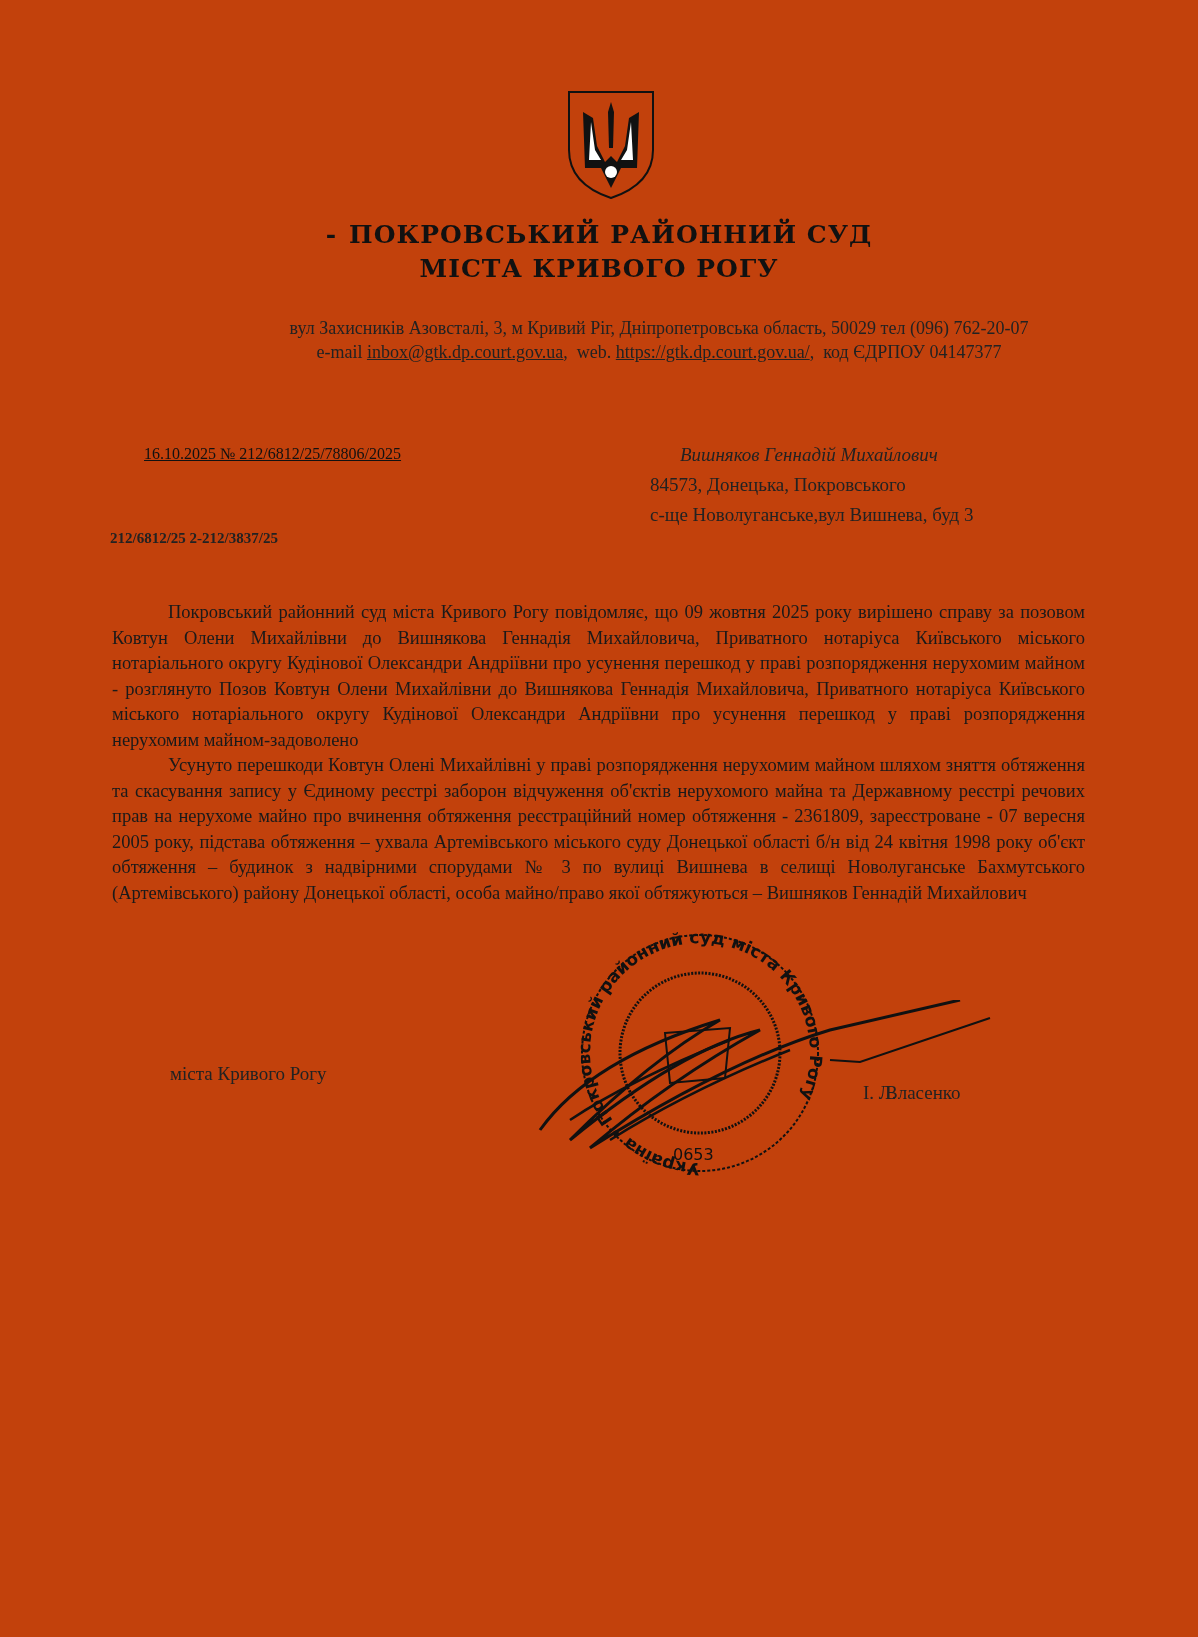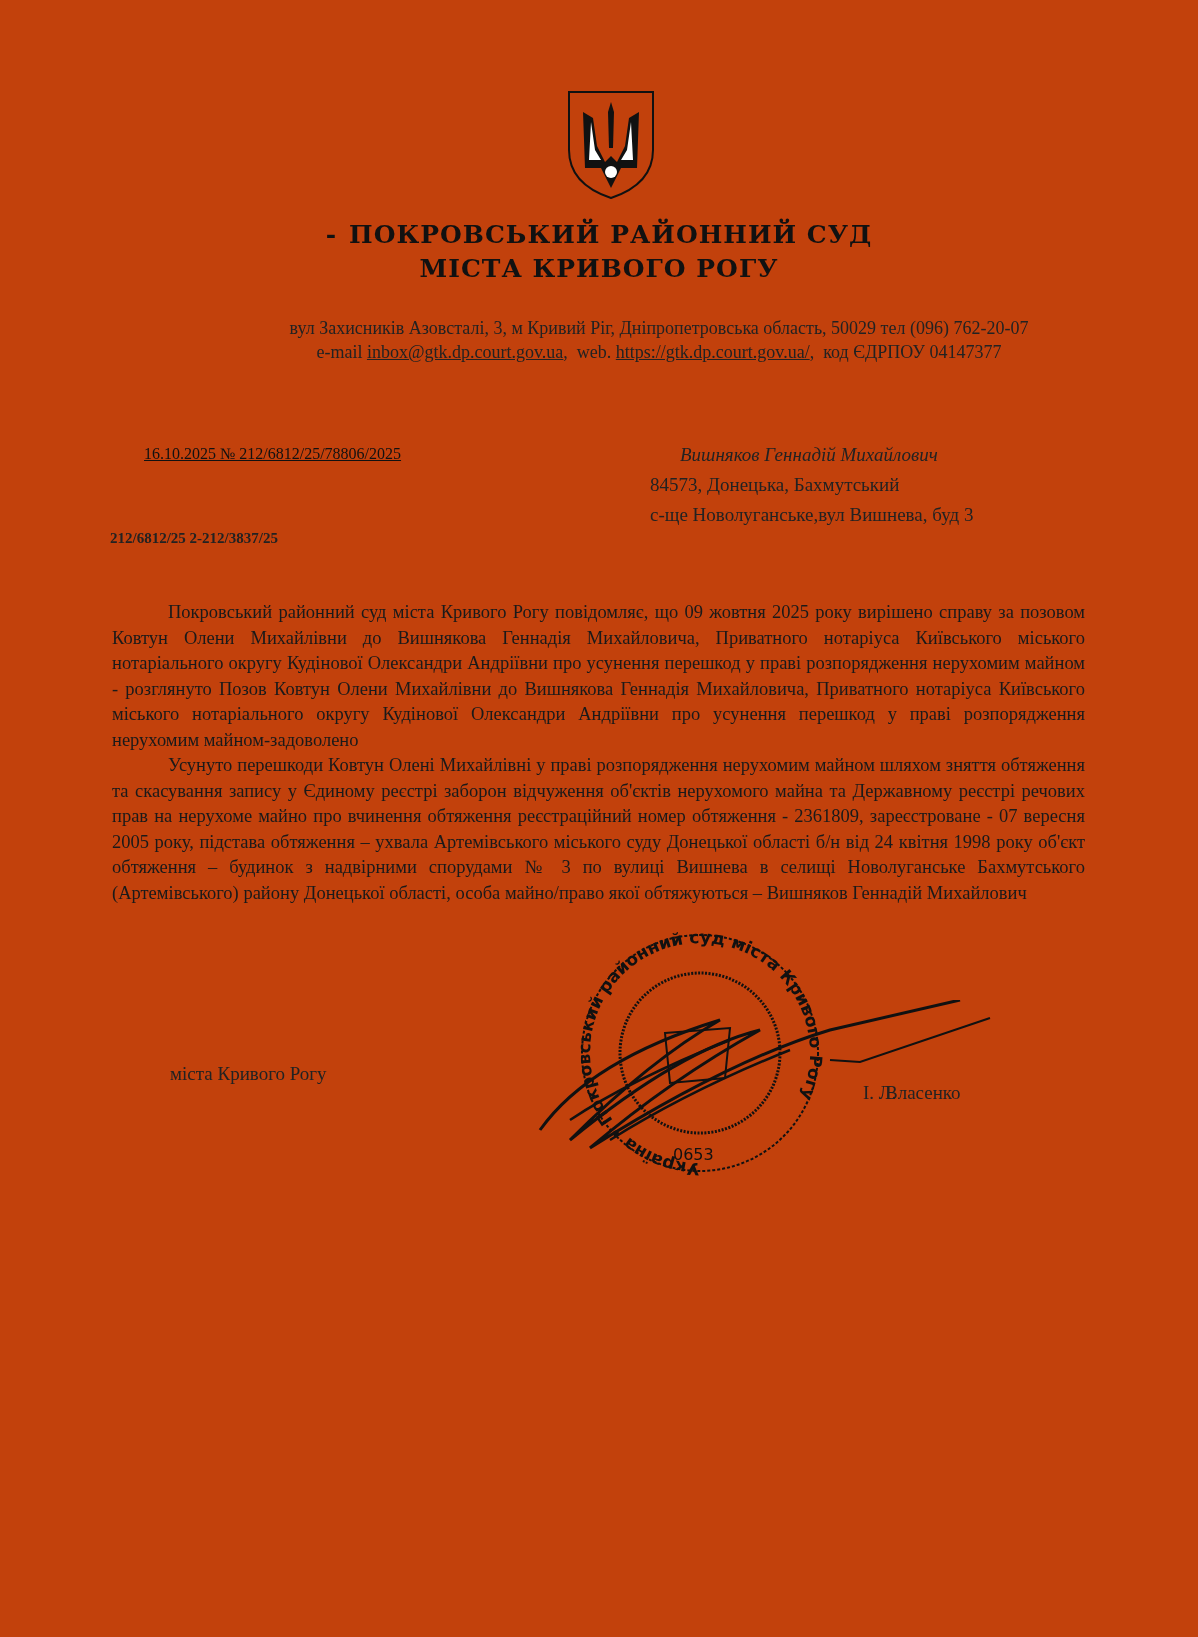--- a/index.html
+++ b/index.html
@@ -71,21 +71,21 @@
     &nbsp;<span>web.</span>
     <a>https://gtk.dp.court.gov.ua/</a>,
     &nbsp;<span>код ЄДРПОУ 04147377</span>
   </div>
 
   <div class="outgoing">16.10.2025 № 212/6812/25/78806/2025</div>
   <div class="internal-ref">212/6812/25  2-212/3837/25</div>
 
   <div class="addressee">
     <div class="a1">Вишняков Геннадій Михайлович</div>
-    <div>84573, Донецька,  Бахмутський</div>
+    <div>84573, Донецька,  Покровського</div>
     <div>с-ще Новолуганське,вул Вишнева, буд  3</div>
   </div>
 
   <div class="body-text">
     <p>Покровський районний суд міста Кривого Рогу  повідомляє, що 09 жовтня 2025 року вирішено справу за позовом  Ковтун Олени Михайлівни до Вишнякова Геннадія Михайловича, Приватного нотаріуса Київського міського нотаріального округу Кудінової Олександри Андріївни про усунення перешкод у праві розпорядження нерухомим майном - розглянуто Позов  Ковтун Олени Михайлівни до Вишнякова Геннадія Михайловича, Приватного нотаріуса Київського міського нотаріального округу Кудінової Олександри Андріївни про усунення перешкод у праві розпорядження нерухомим майном-задоволено</p>
     <p>Усунуто перешкоди Ковтун Олені Михайлівні у праві розпорядження нерухомим майном шляхом зняття обтяження та скасування запису у Єдиному реєстрі заборон відчуження об'єктів нерухомого майна та Державному реєстрі речових прав на нерухоме майно про вчинення обтяження реєстраційний номер обтяження - 2361809, зареєстроване - 07 вересня 2005 року, підстава обтяження – ухвала Артемівського міського суду Донецької області б/н від 24 квітня 1998 року  об'єкт обтяження – будинок з надвірними спорудами № 3 по вулиці Вишнева в селищі Новолуганське Бахмутського (Артемівського) району Донецької області, особа майно/право якої обтяжуються – Вишняков Геннадій Михайлович</p>
   </div>
 
   <div class="signature-block">
     <div class="s2">міста Кривого Рогу</div>

